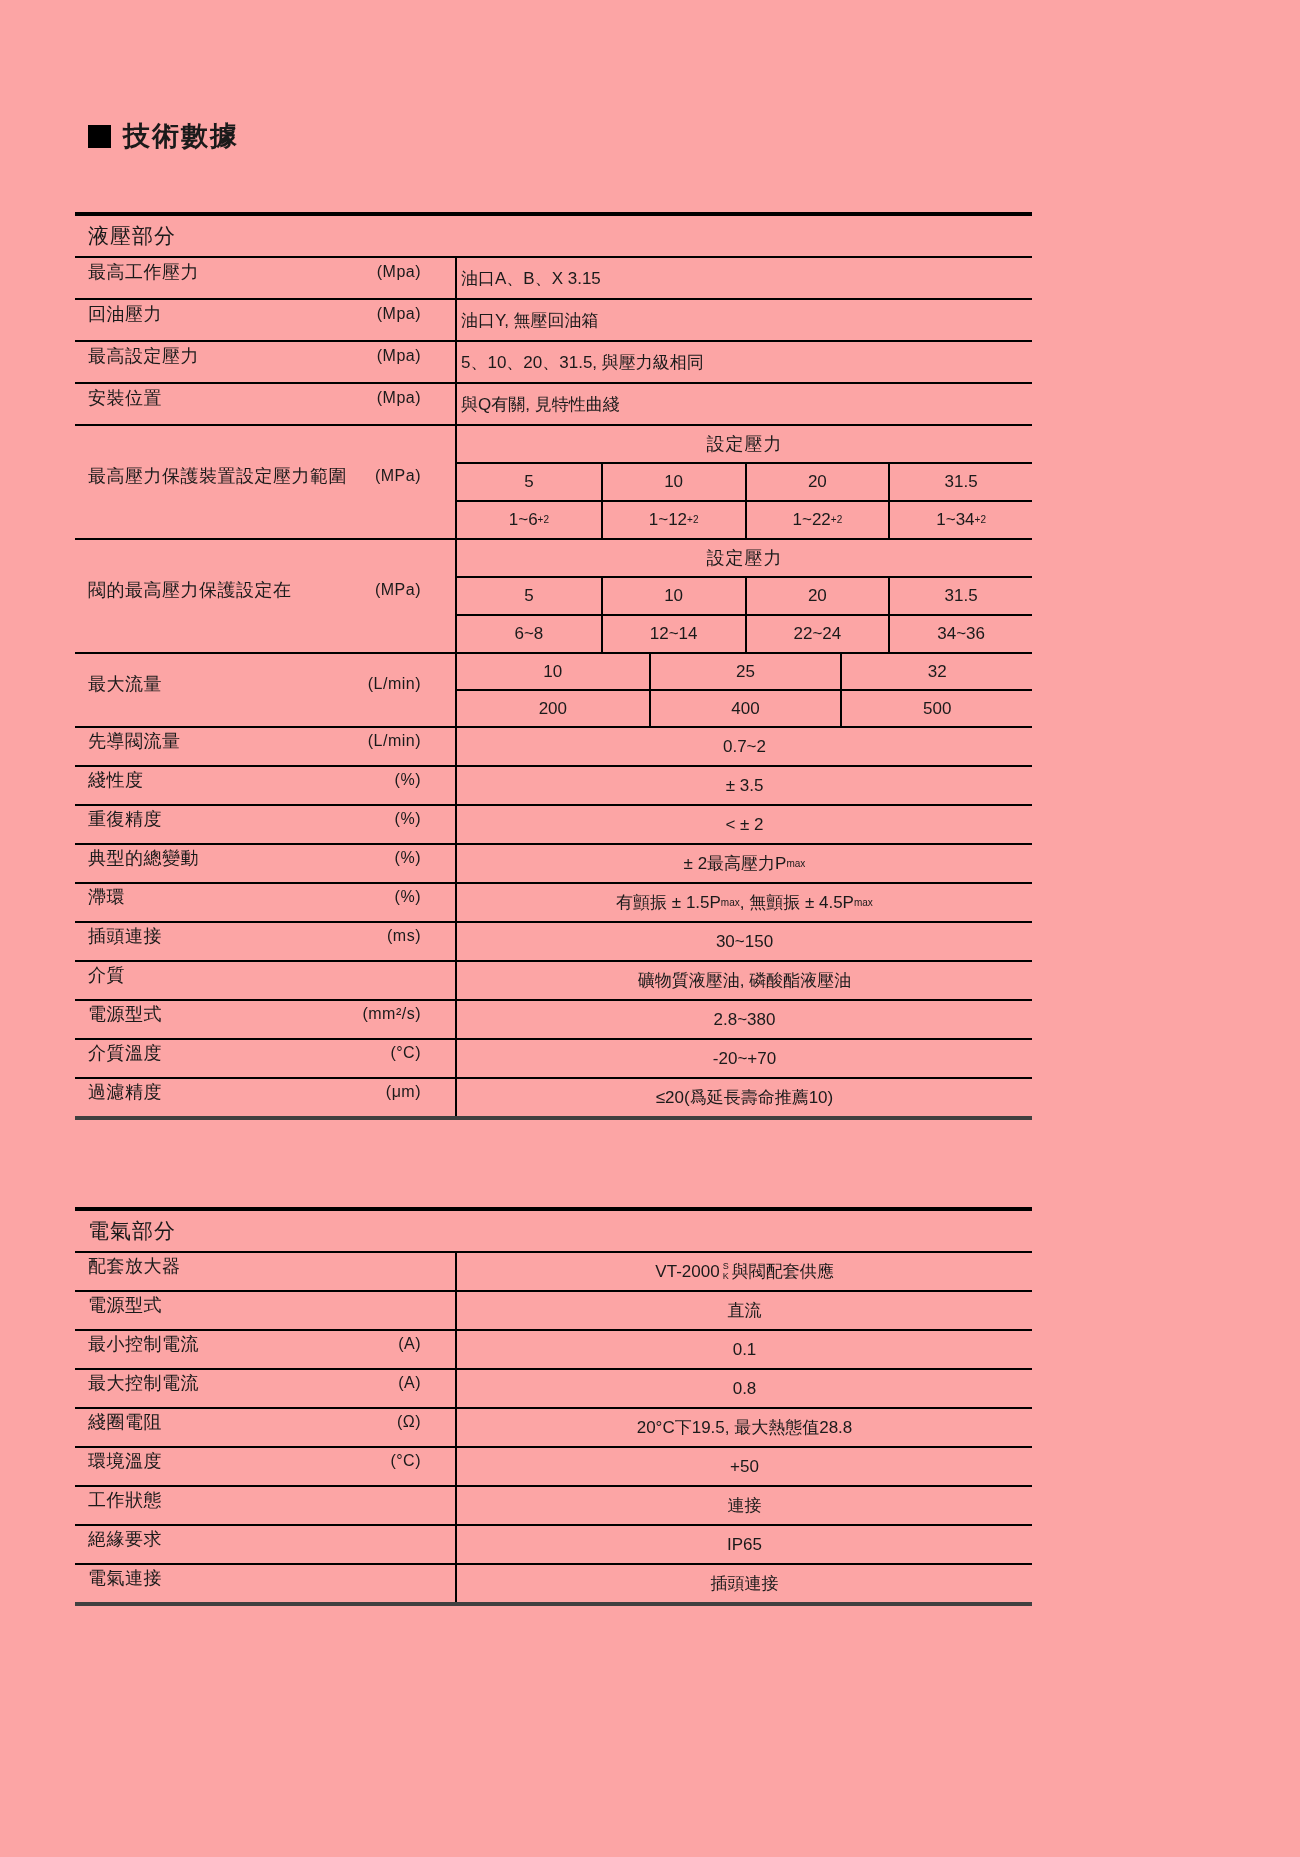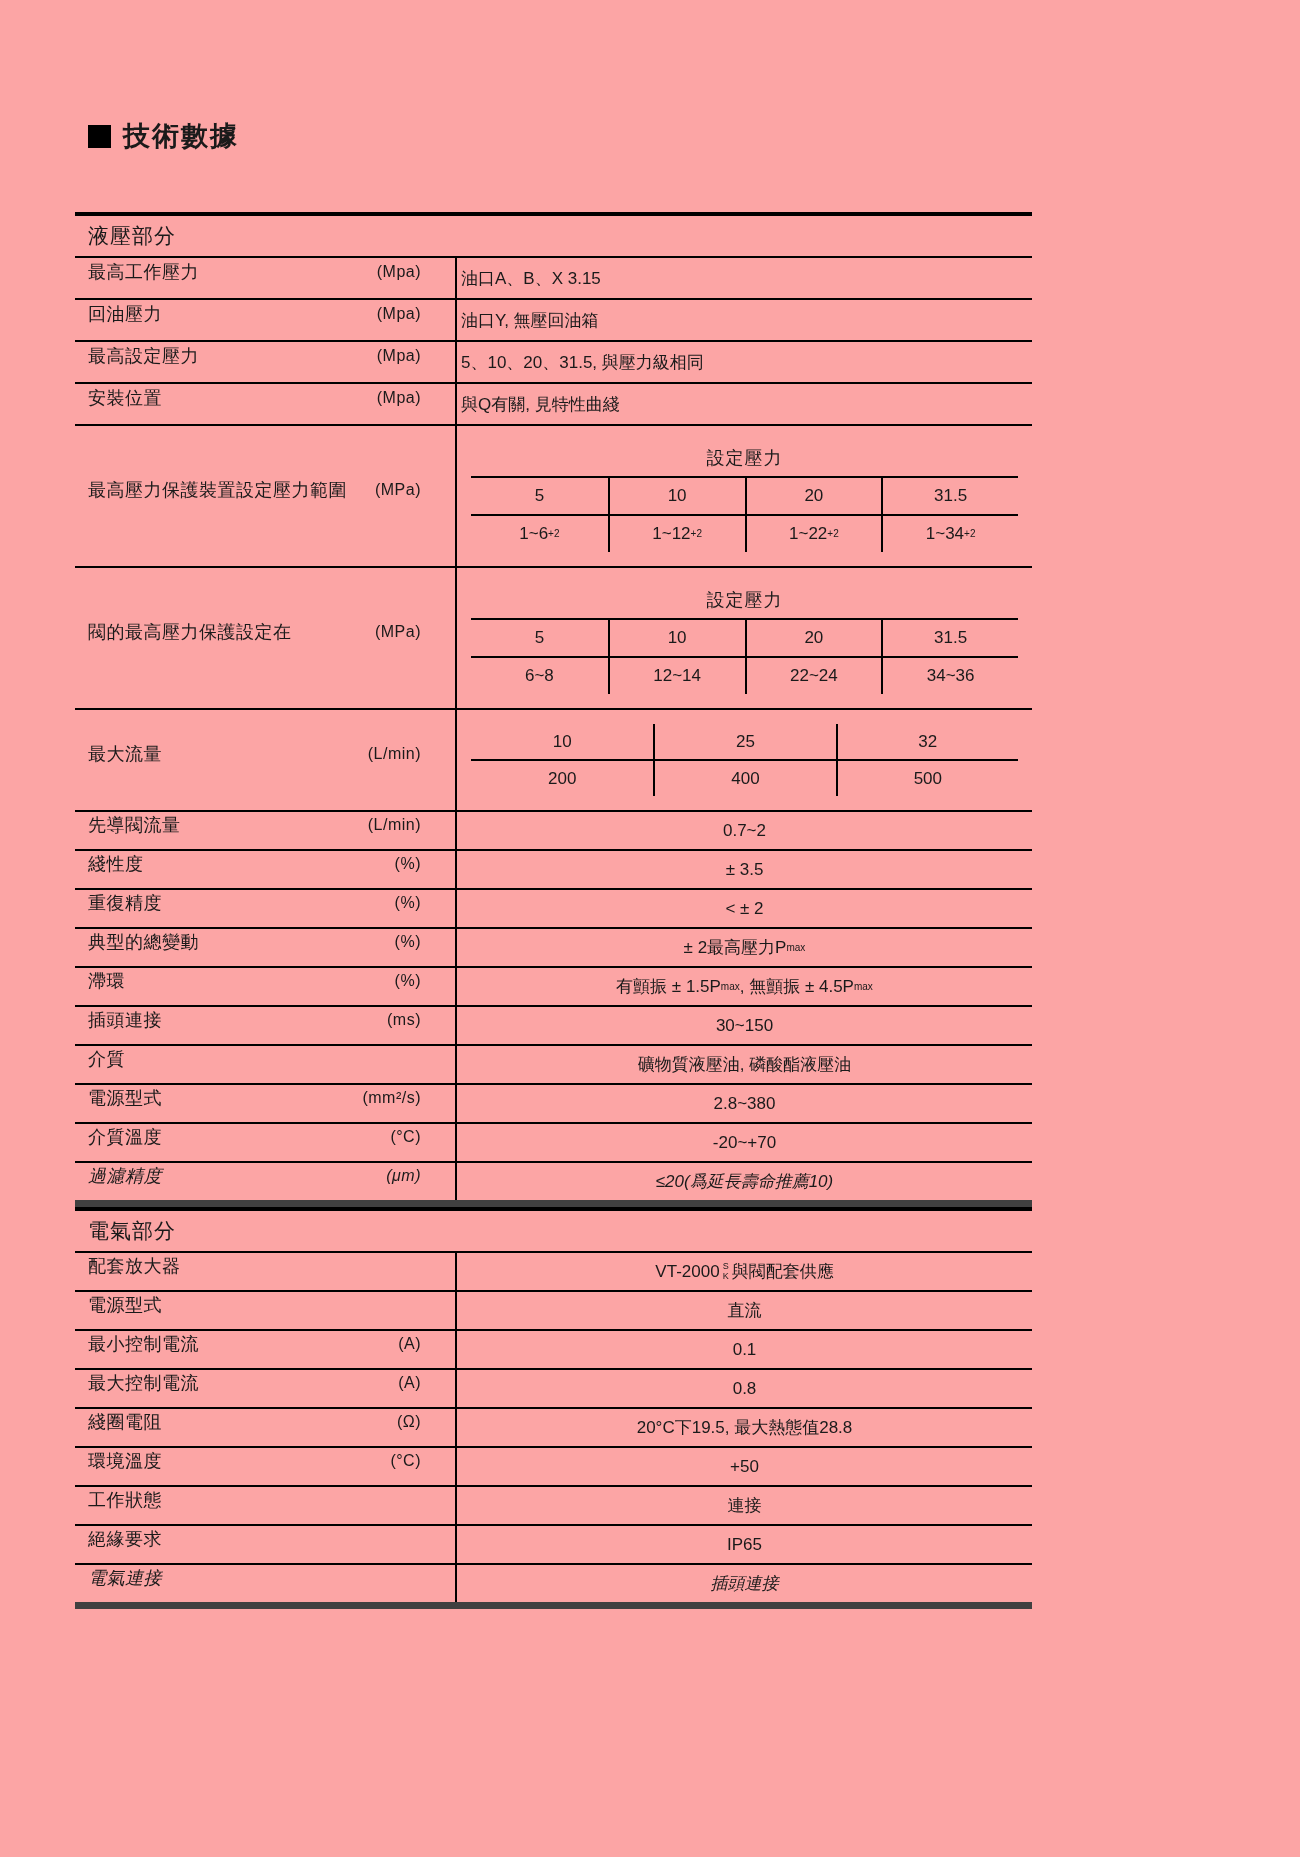--- a/index.html
+++ b/index.html
@@ -7,45 +7,45 @@
     position:relative;width:1300px;height:1857px;background:#fca5a5;
     font-family:"Liberation Sans", sans-serif;color:#1a1a1a;overflow:hidden;
   }
   .doc-title{
     position:absolute;left:88px;top:118px;display:flex;align-items:center;gap:12px;
     font-size:27px;font-weight:bold;letter-spacing:2px;
   }
   .marker{width:23px;height:23px;background:#000;flex:0 0 auto;}
   .data-table{
     position:absolute;left:75px;width:957px;
-    border-top:4px solid #000;border-bottom:7px solid #404040;box-sizing:border-box;
+    border-top:4px solid #000;border-bottom:4px solid #404040;box-sizing:border-box;
   }
   #table-0{top:212px;}
   #table-1{top:1207px;}
   .section-title{
     min-height:40px;display:flex;align-items:center;padding-left:13px;
     font-size:21px;letter-spacing:1px;border-bottom:2px solid #000;
   }
   .t-row{display:flex;border-bottom:2px solid #000;}
-  .t-row:last-child{border-bottom:none;font-style:italic;}
+  .t-row:last-child{border-bottom:none;}
   .h40{min-height:40px;}
   .h37{min-height:37px;}
   .cell-label{
     flex:0 0 380px;width:380px;box-sizing:border-box;
     display:flex;align-items:center;justify-content:space-between;
     padding:0 34px 12px 13px;font-size:18px;letter-spacing:0.5px;
   }
   .unit{font-size:16px;color:#1a1a1a;white-space:nowrap;margin-left:8px;}
   .cell-value{
     flex:1;border-left:2px solid #000;box-sizing:border-box;
     display:flex;align-items:center;justify-content:center;
     font-size:17px;padding:0 14px;text-align:center;
   }
   .cell-value.left{justify-content:flex-start;text-align:left;padding-left:4px;}
-  .cell-value.sub{display:block;padding:14px;}
+  .cell-value.sub{display:block;padding:0;}
   .sub-header{
     height:36px;display:flex;align-items:center;justify-content:center;
     font-size:18px;border-bottom:2px solid #000;letter-spacing:1px;
   }
   .sub-grid{display:grid;}
   .sub-grid.cols-4{grid-template-columns:repeat(4,1fr);}
   .sub-grid.cols-3{grid-template-columns:repeat(3,1fr);}
   .sub-grid:not(:last-child){border-bottom:2px solid #000;}
   .sub-cell{
     display:flex;align-items:center;justify-content:center;font-size:17px;

